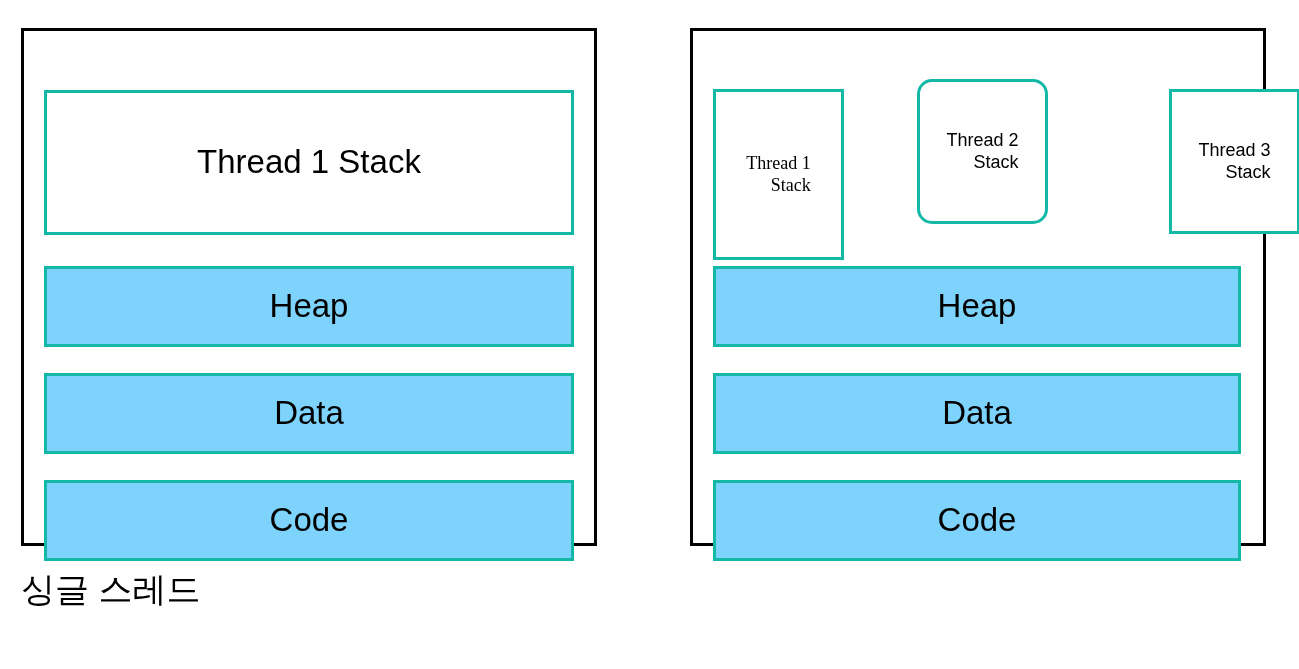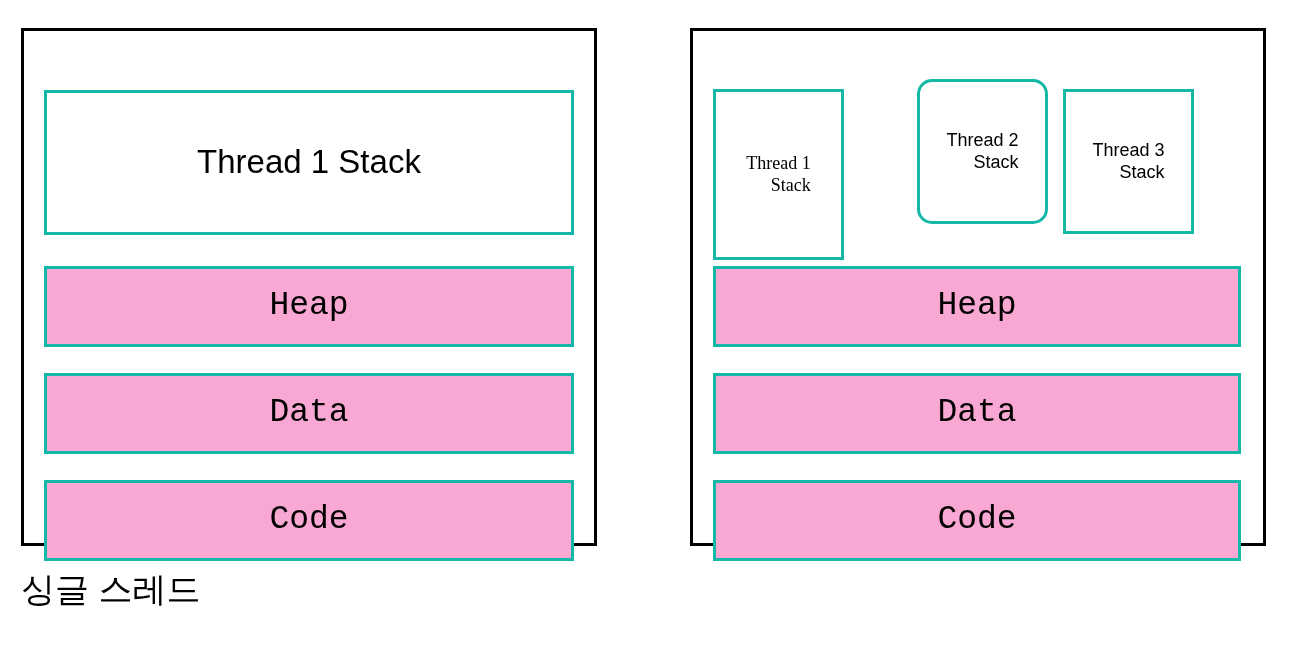--- a/index.html
+++ b/index.html
@@ -38,35 +38,35 @@
     box-sizing: border-box;
     border: 3px solid #14b8a6;
     display: flex;
     align-items: center;
     justify-content: center;
     text-align: right;
     line-height: 1.18;
     margin-top: 36px;
   }
   .block.white { background: #ffffff; }
-  .block.blue  { background: #f9a8d4; font-family: Liberation Mono, monospace; }
+  .block.blue  { background: #7dd3fc; }
 
   .label-lg { font-size: 33px; font-weight: 400; }
   .label-sm { font-size: 18px; font-weight: 400; }
 
   
   #single-thread1-stack { left: 44px; top: 54px;  width: 530px; height: 145px; }
   #single-heap          { left: 44px; top: 230px; width: 530px; height: 81px; }
   #single-data          { left: 44px; top: 337px; width: 530px; height: 81px; }
   #single-code          { left: 44px; top: 444px; width: 530px; height: 81px; }
 
   
   #multi-thread1-stack { left: 713px;  top: 53px; width: 131px; height: 171px; font-family: Liberation Serif, serif; }
   #multi-thread2-stack { left: 917px;  top: 43px; width: 131px; height: 145px; border-radius: 15px; }
-  #multi-thread3-stack { left: 1063px; top: 53px; width: 131px; height: 145px; }
+  #multi-thread3-stack { left: 1169px; top: 53px; width: 131px; height: 145px; }
   #multi-heap          { left: 713px; top: 230px; width: 528px; height: 81px; }
   #multi-data          { left: 713px; top: 337px; width: 528px; height: 81px; }
   #multi-code          { left: 713px; top: 444px; width: 528px; height: 81px; }
 
   
   .caption {
     position: absolute;
     font-size: 34px;
     font-weight: 400;
     white-space: nowrap;

